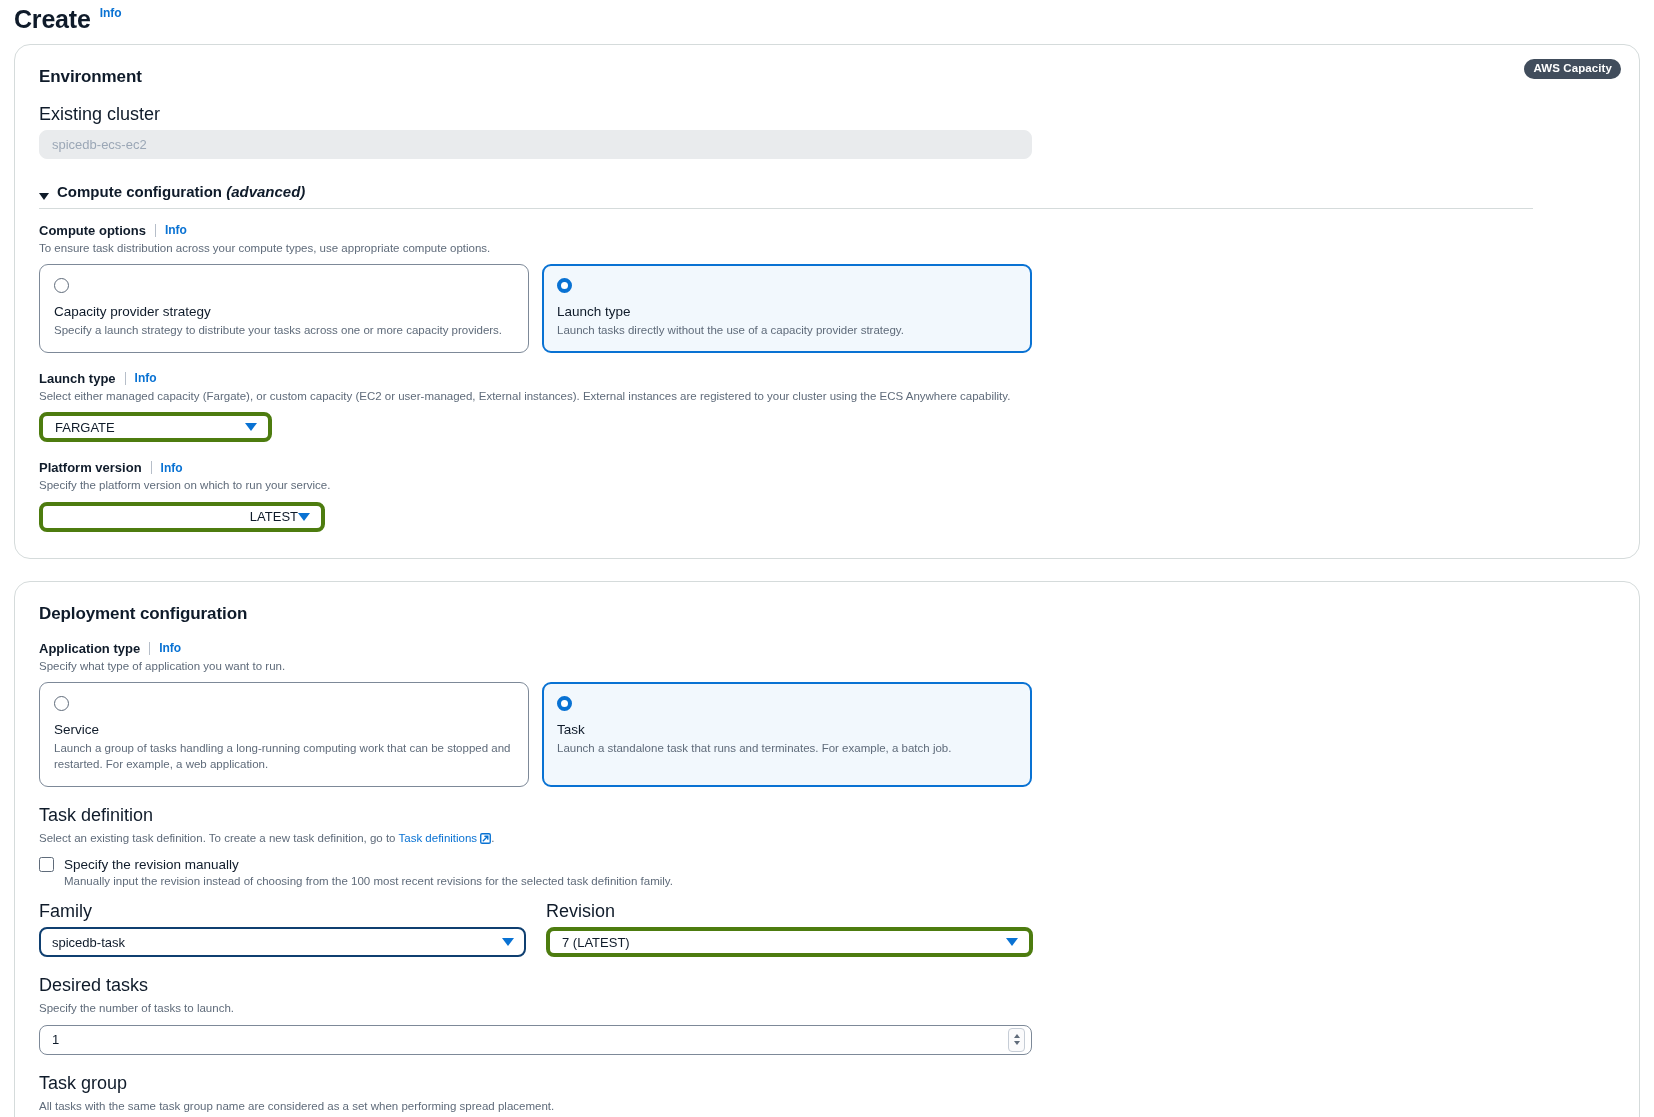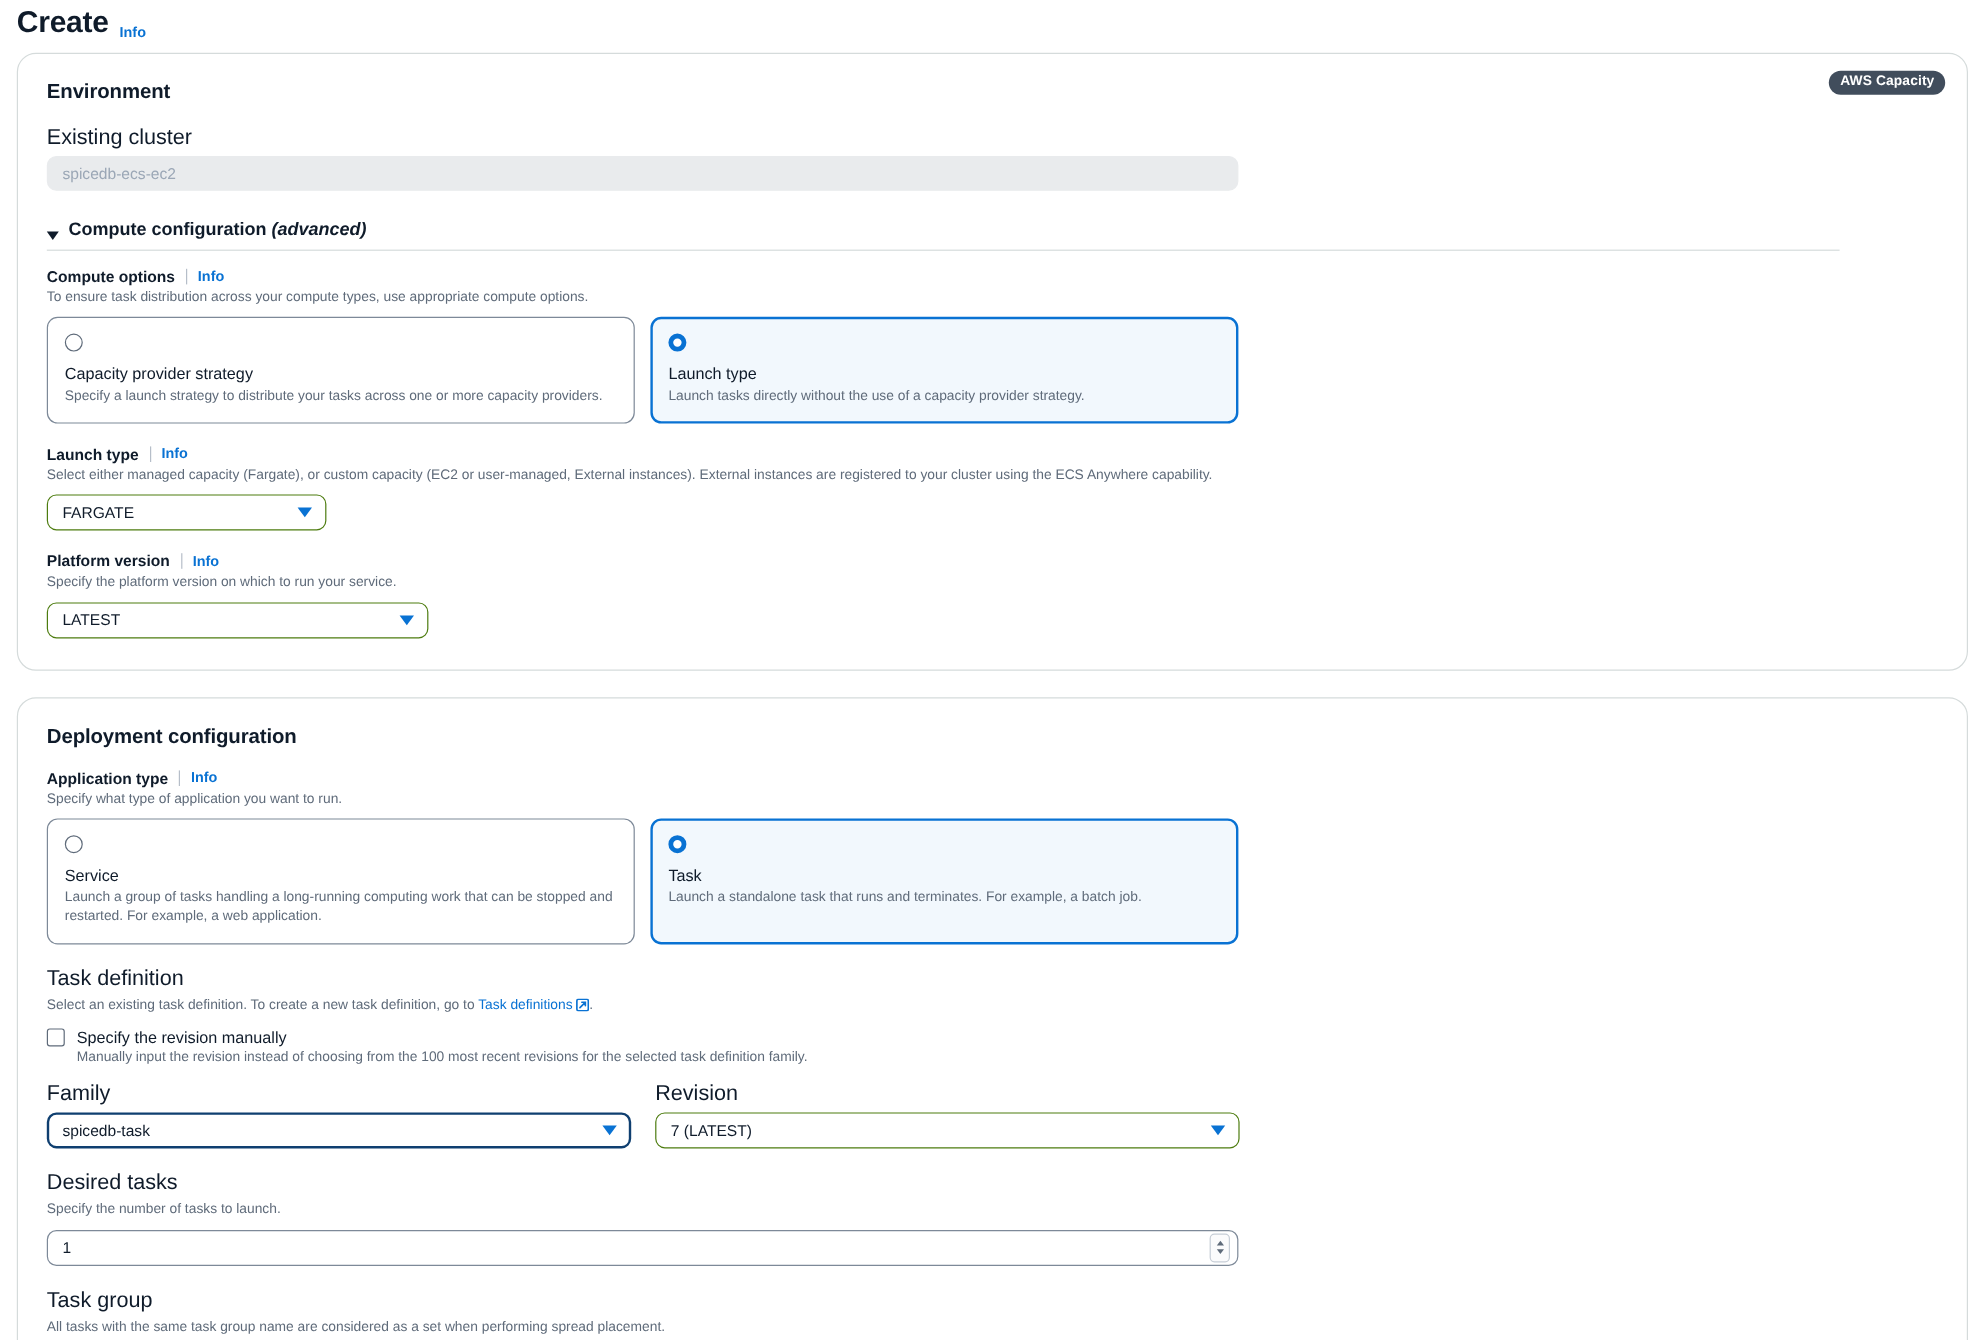--- a/index.html
+++ b/index.html
@@ -14,21 +14,21 @@
     width: 1654px;
     height: 1117px;
     overflow: hidden;
   }
 
   .page { padding: 0 0 0 0; }
 
   
   .page-header {
     display: flex;
-    align-items: flex-end;
+    align-items: flex-start;
     gap: 9px;
     padding: 6px 0 10px 14px;
   }
   .page-title {
     font-size: 25px;
     font-weight: bold;
     letter-spacing: -0.2px;
     color: #0f1b2a;
     line-height: 1.1;
   }
@@ -194,21 +194,21 @@
   }
   .tile-desc {
     font-size: 11.5px;
     color: #5f6b7a;
     line-height: 1.38;
   }
 
   
   .select {
     height: 30px;
-    border: 1px solid #4d7c0f;
+    border: 4px solid #4d7c0f;
     border-radius: 8px;
     background: #ffffff;
     display: flex;
     align-items: center;
     justify-content: space-between;
     padding: 0 11px 0 12px;
     font-size: 13px;
     color: #0f1b2a;
     cursor: pointer;
   }
@@ -216,21 +216,21 @@
     border: 2px solid #0f3f70;
     padding: 0 10px 0 11px;
   }
   .select-arrow {
     width: 0; height: 0;
     border-left: 6px solid transparent;
     border-right: 6px solid transparent;
     border-top: 8px solid #0972d3;
   }
   .w-launch { width: 233px; }
-  .w-platform { width: 318px; }
+  .w-platform { width: 286px; justify-content: flex-end; }
 
   
   .field { margin-top: 18px; }
 
   
   .inline-link {
     color: #0972d3;
     text-decoration: none;
     cursor: pointer;
     margin-top: 16px;

